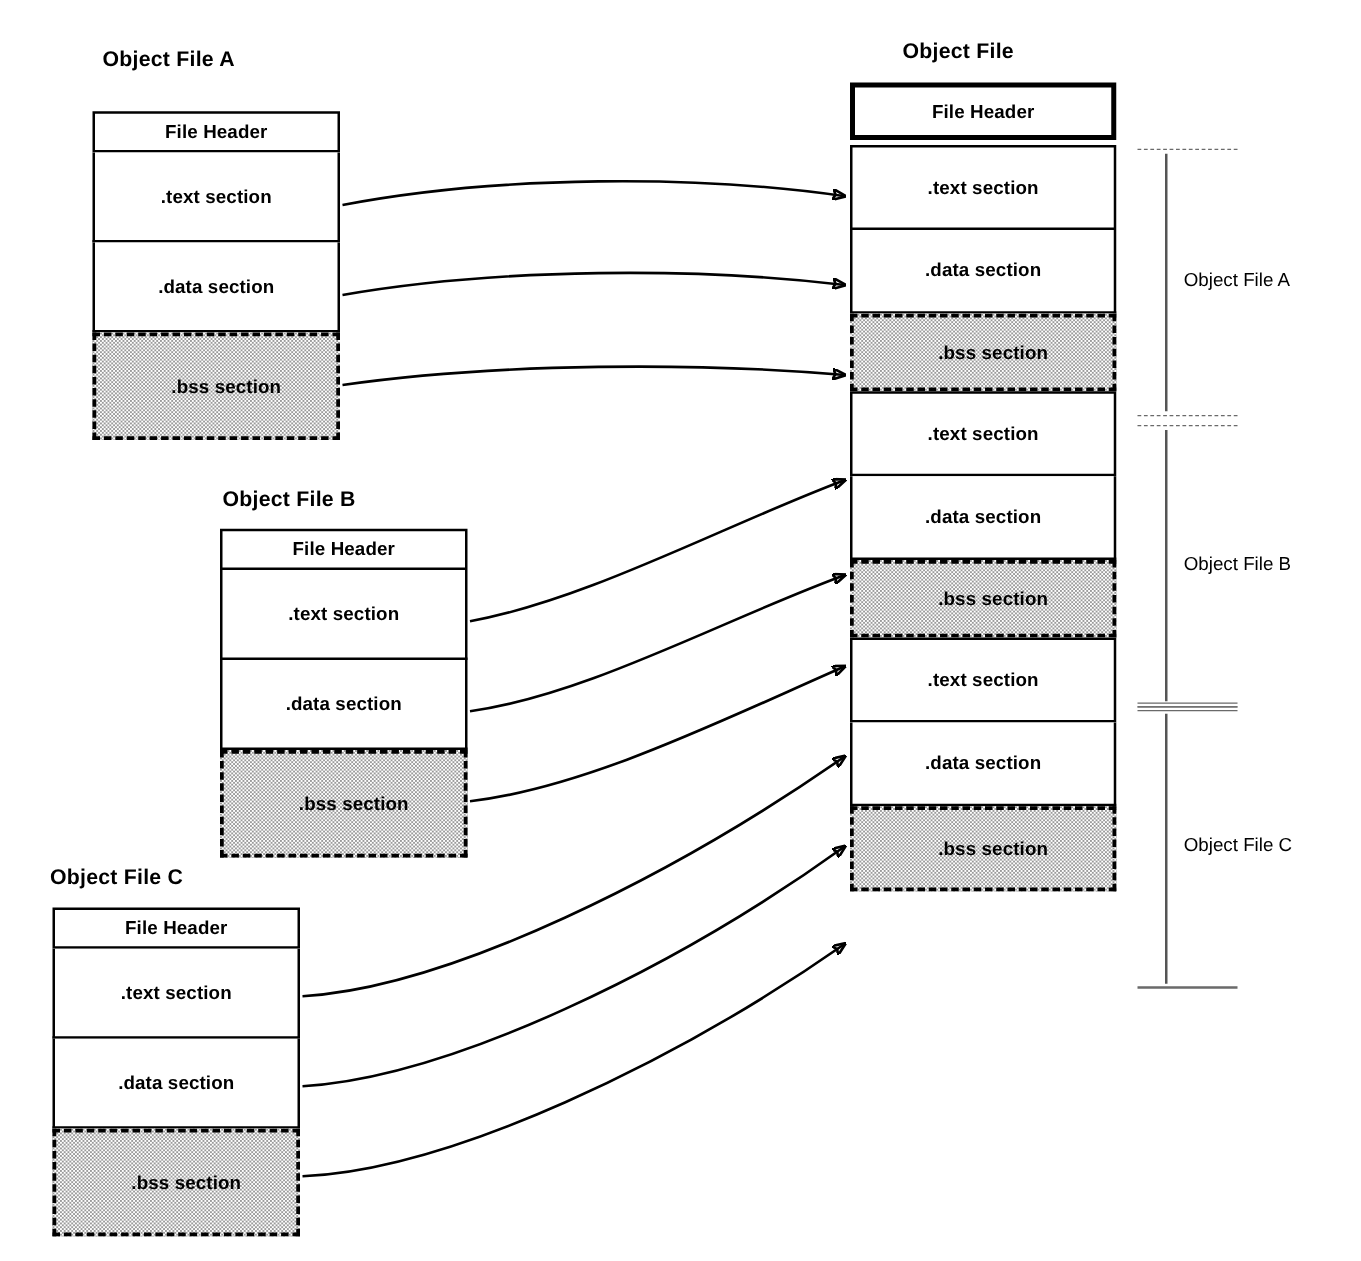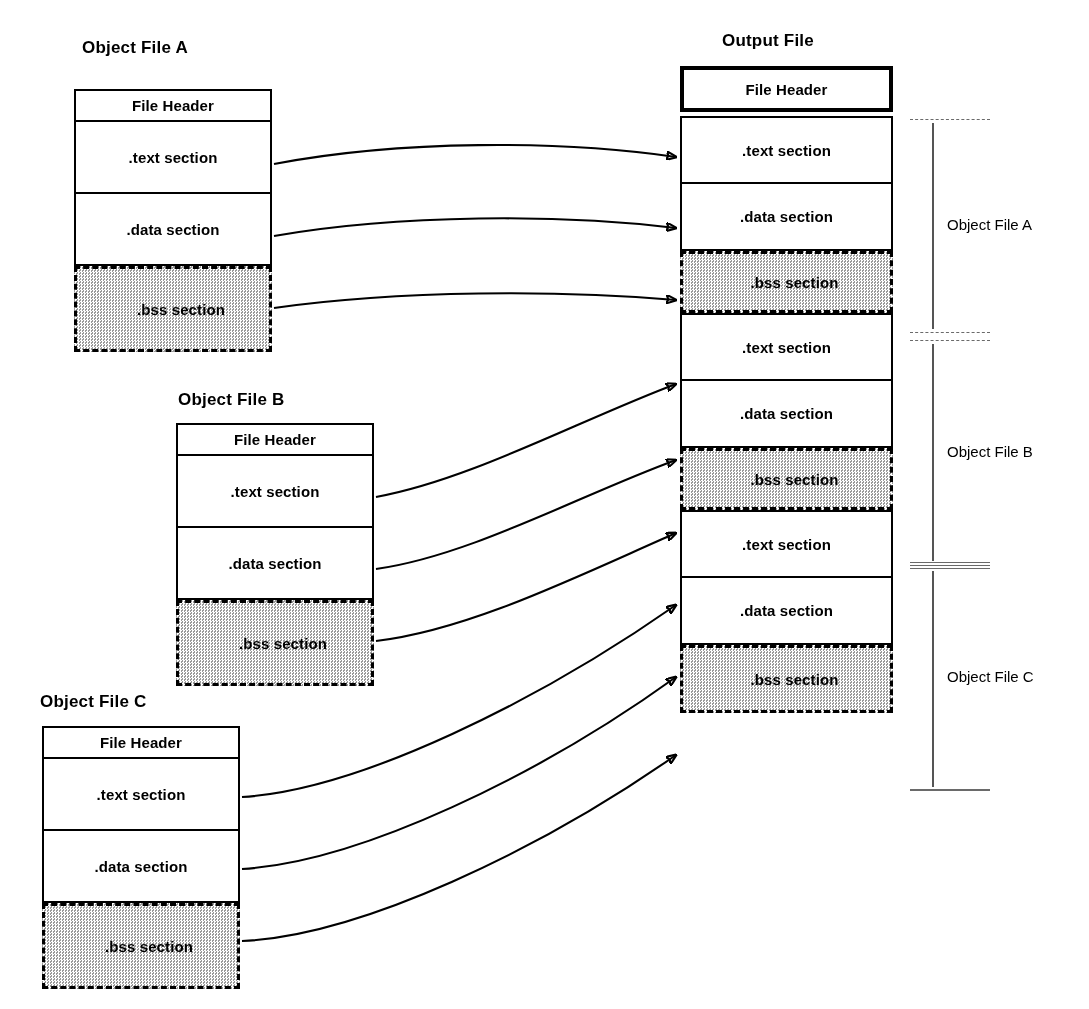--- a/index.html
+++ b/index.html
@@ -159,21 +159,21 @@
       <span class="lbl">.text section</span>
     </div>
     <div class="sect joined" style="top:105px; width:198px; height:72px;">
       <span class="lbl">.data section</span>
     </div>
     <div class="sect bss" style="top:177px; width:198px; height:86px;">
       <span class="lbl">.bss section</span>
     </div>
   </div>
 
-  <div class="title" style="left:722px; top:31px;">Output File</div>
+  <div class="title" style="left:722px; top:31px;">Object File</div>
 
   <div class="filebox" style="left:680px; top:66px; width:213px; height:726px;">
 
     <div class="sect thick" style="top:0px; width:213px; height:46px;">
       <span class="lbl">File Header</span>
     </div>
 
     <div class="sect" style="top:50px; width:213px; height:68px;">
       <span class="lbl">.text section</span>
     </div>

